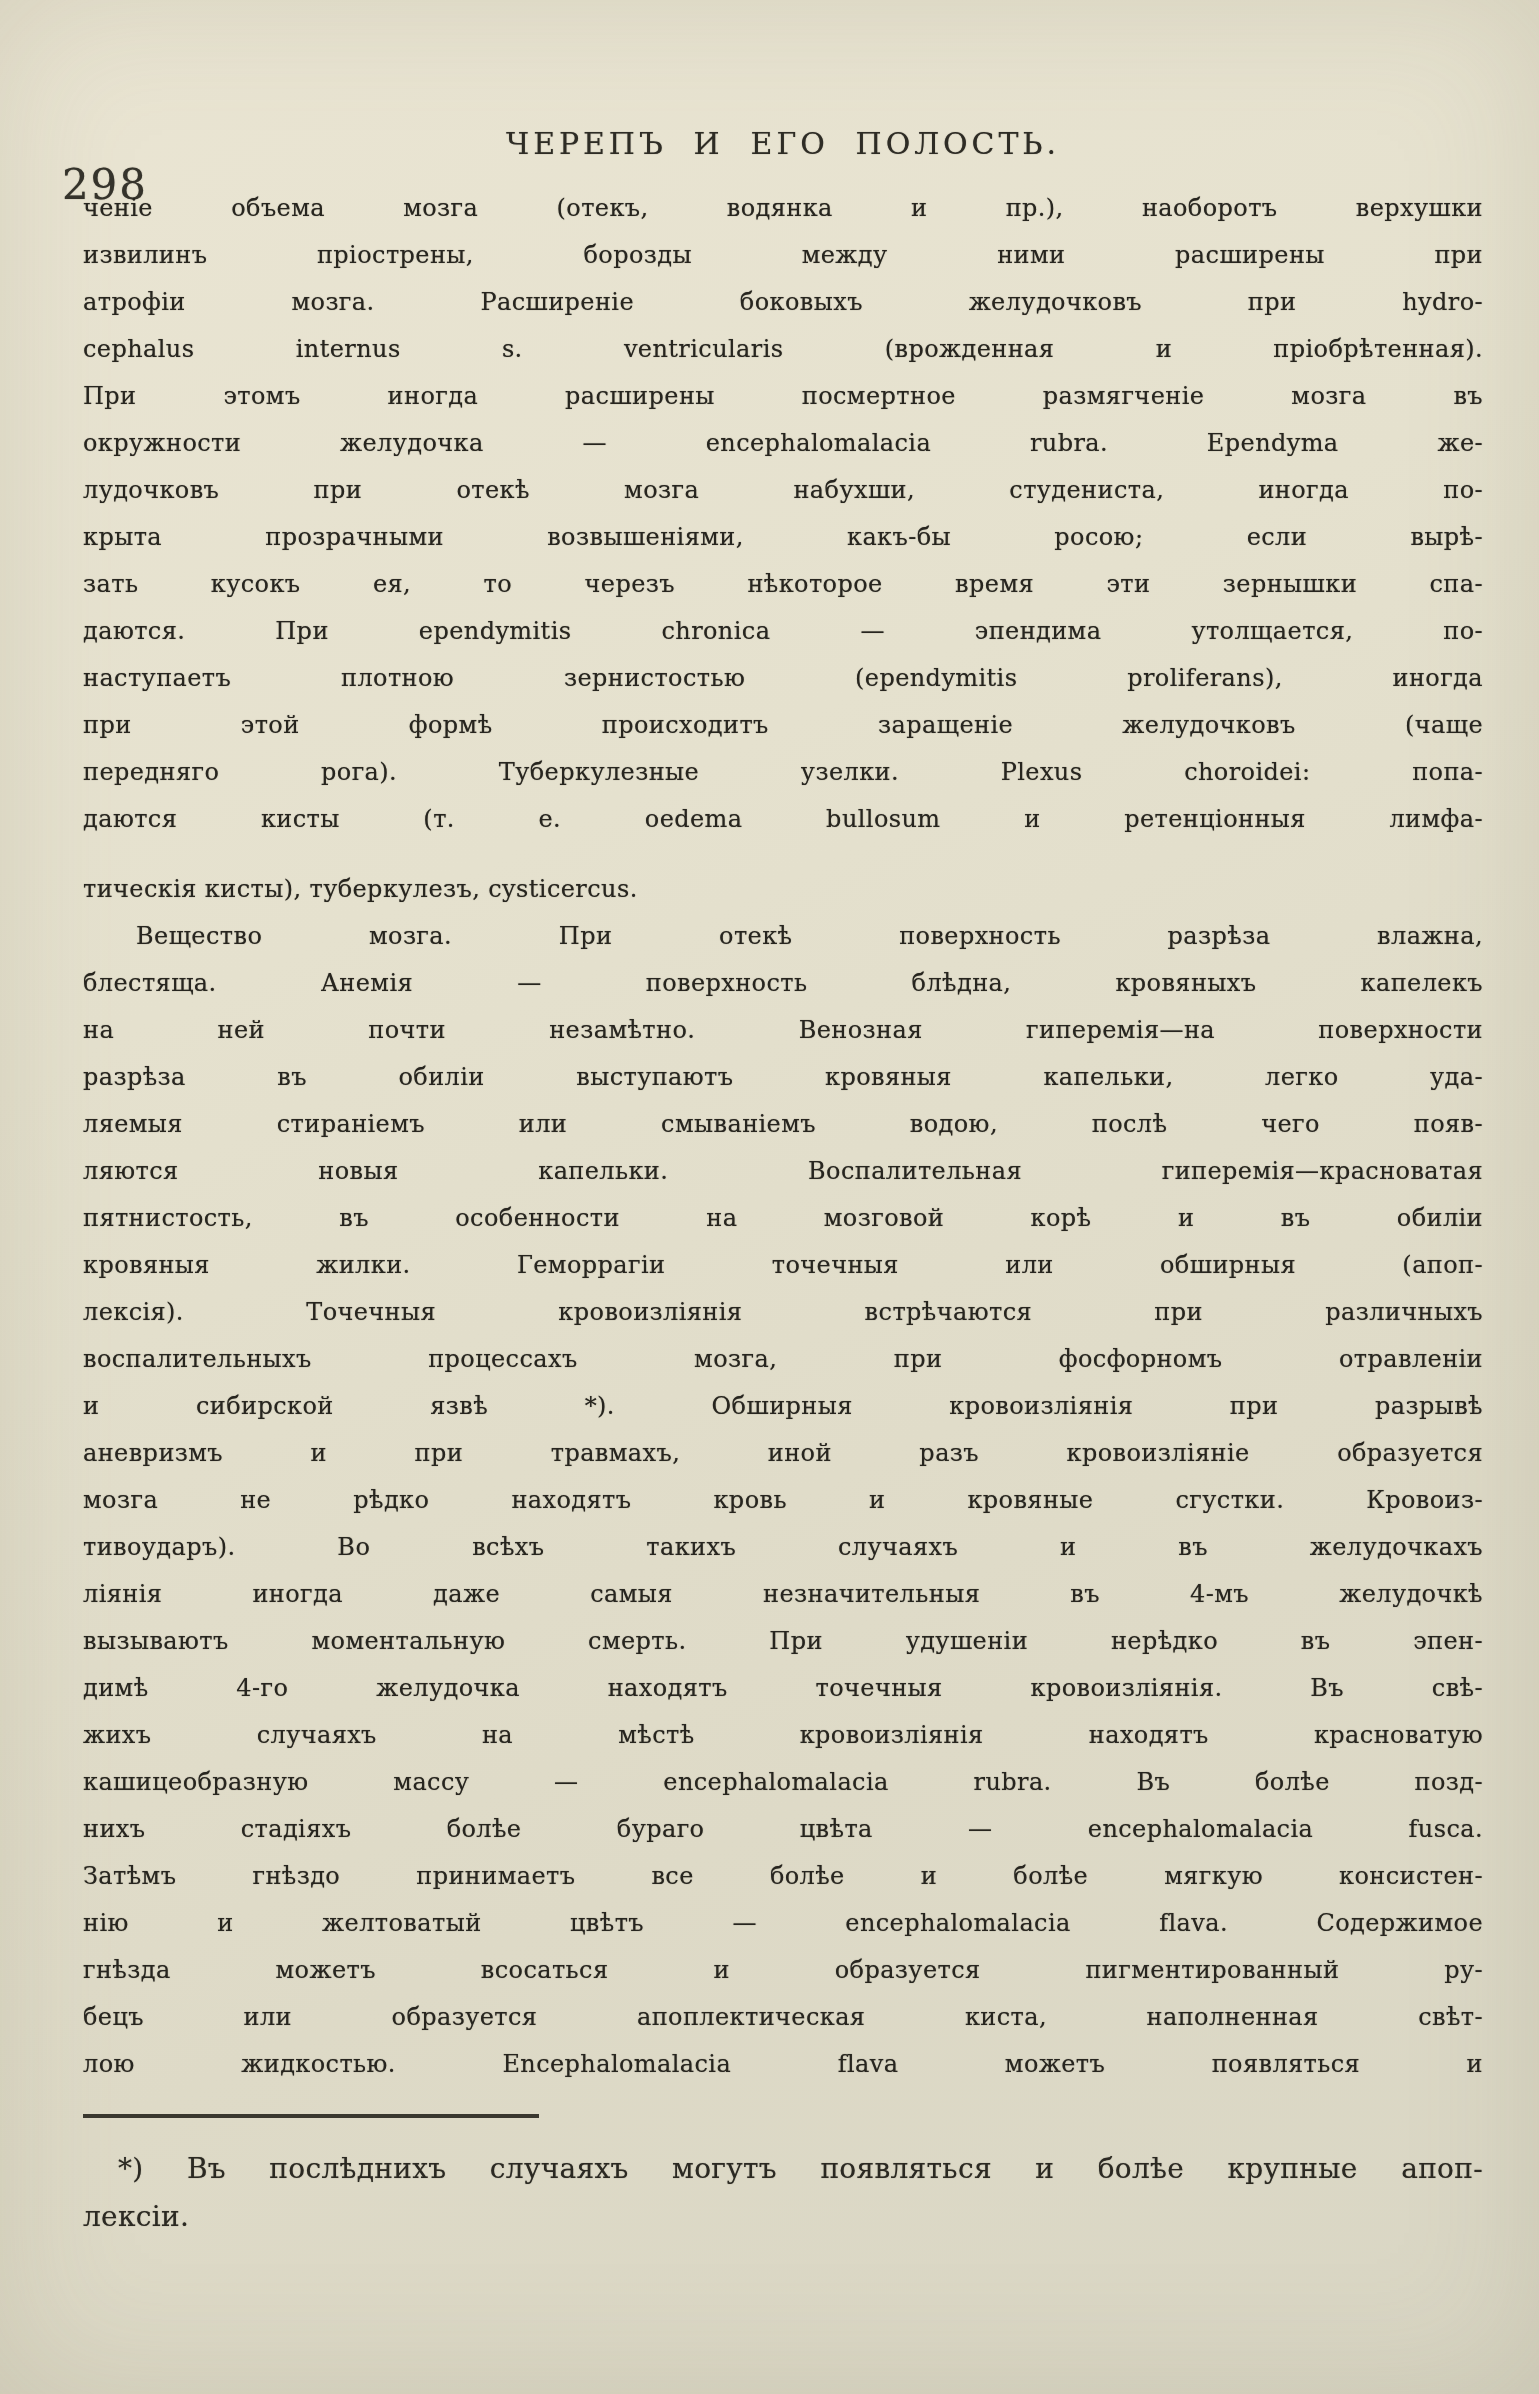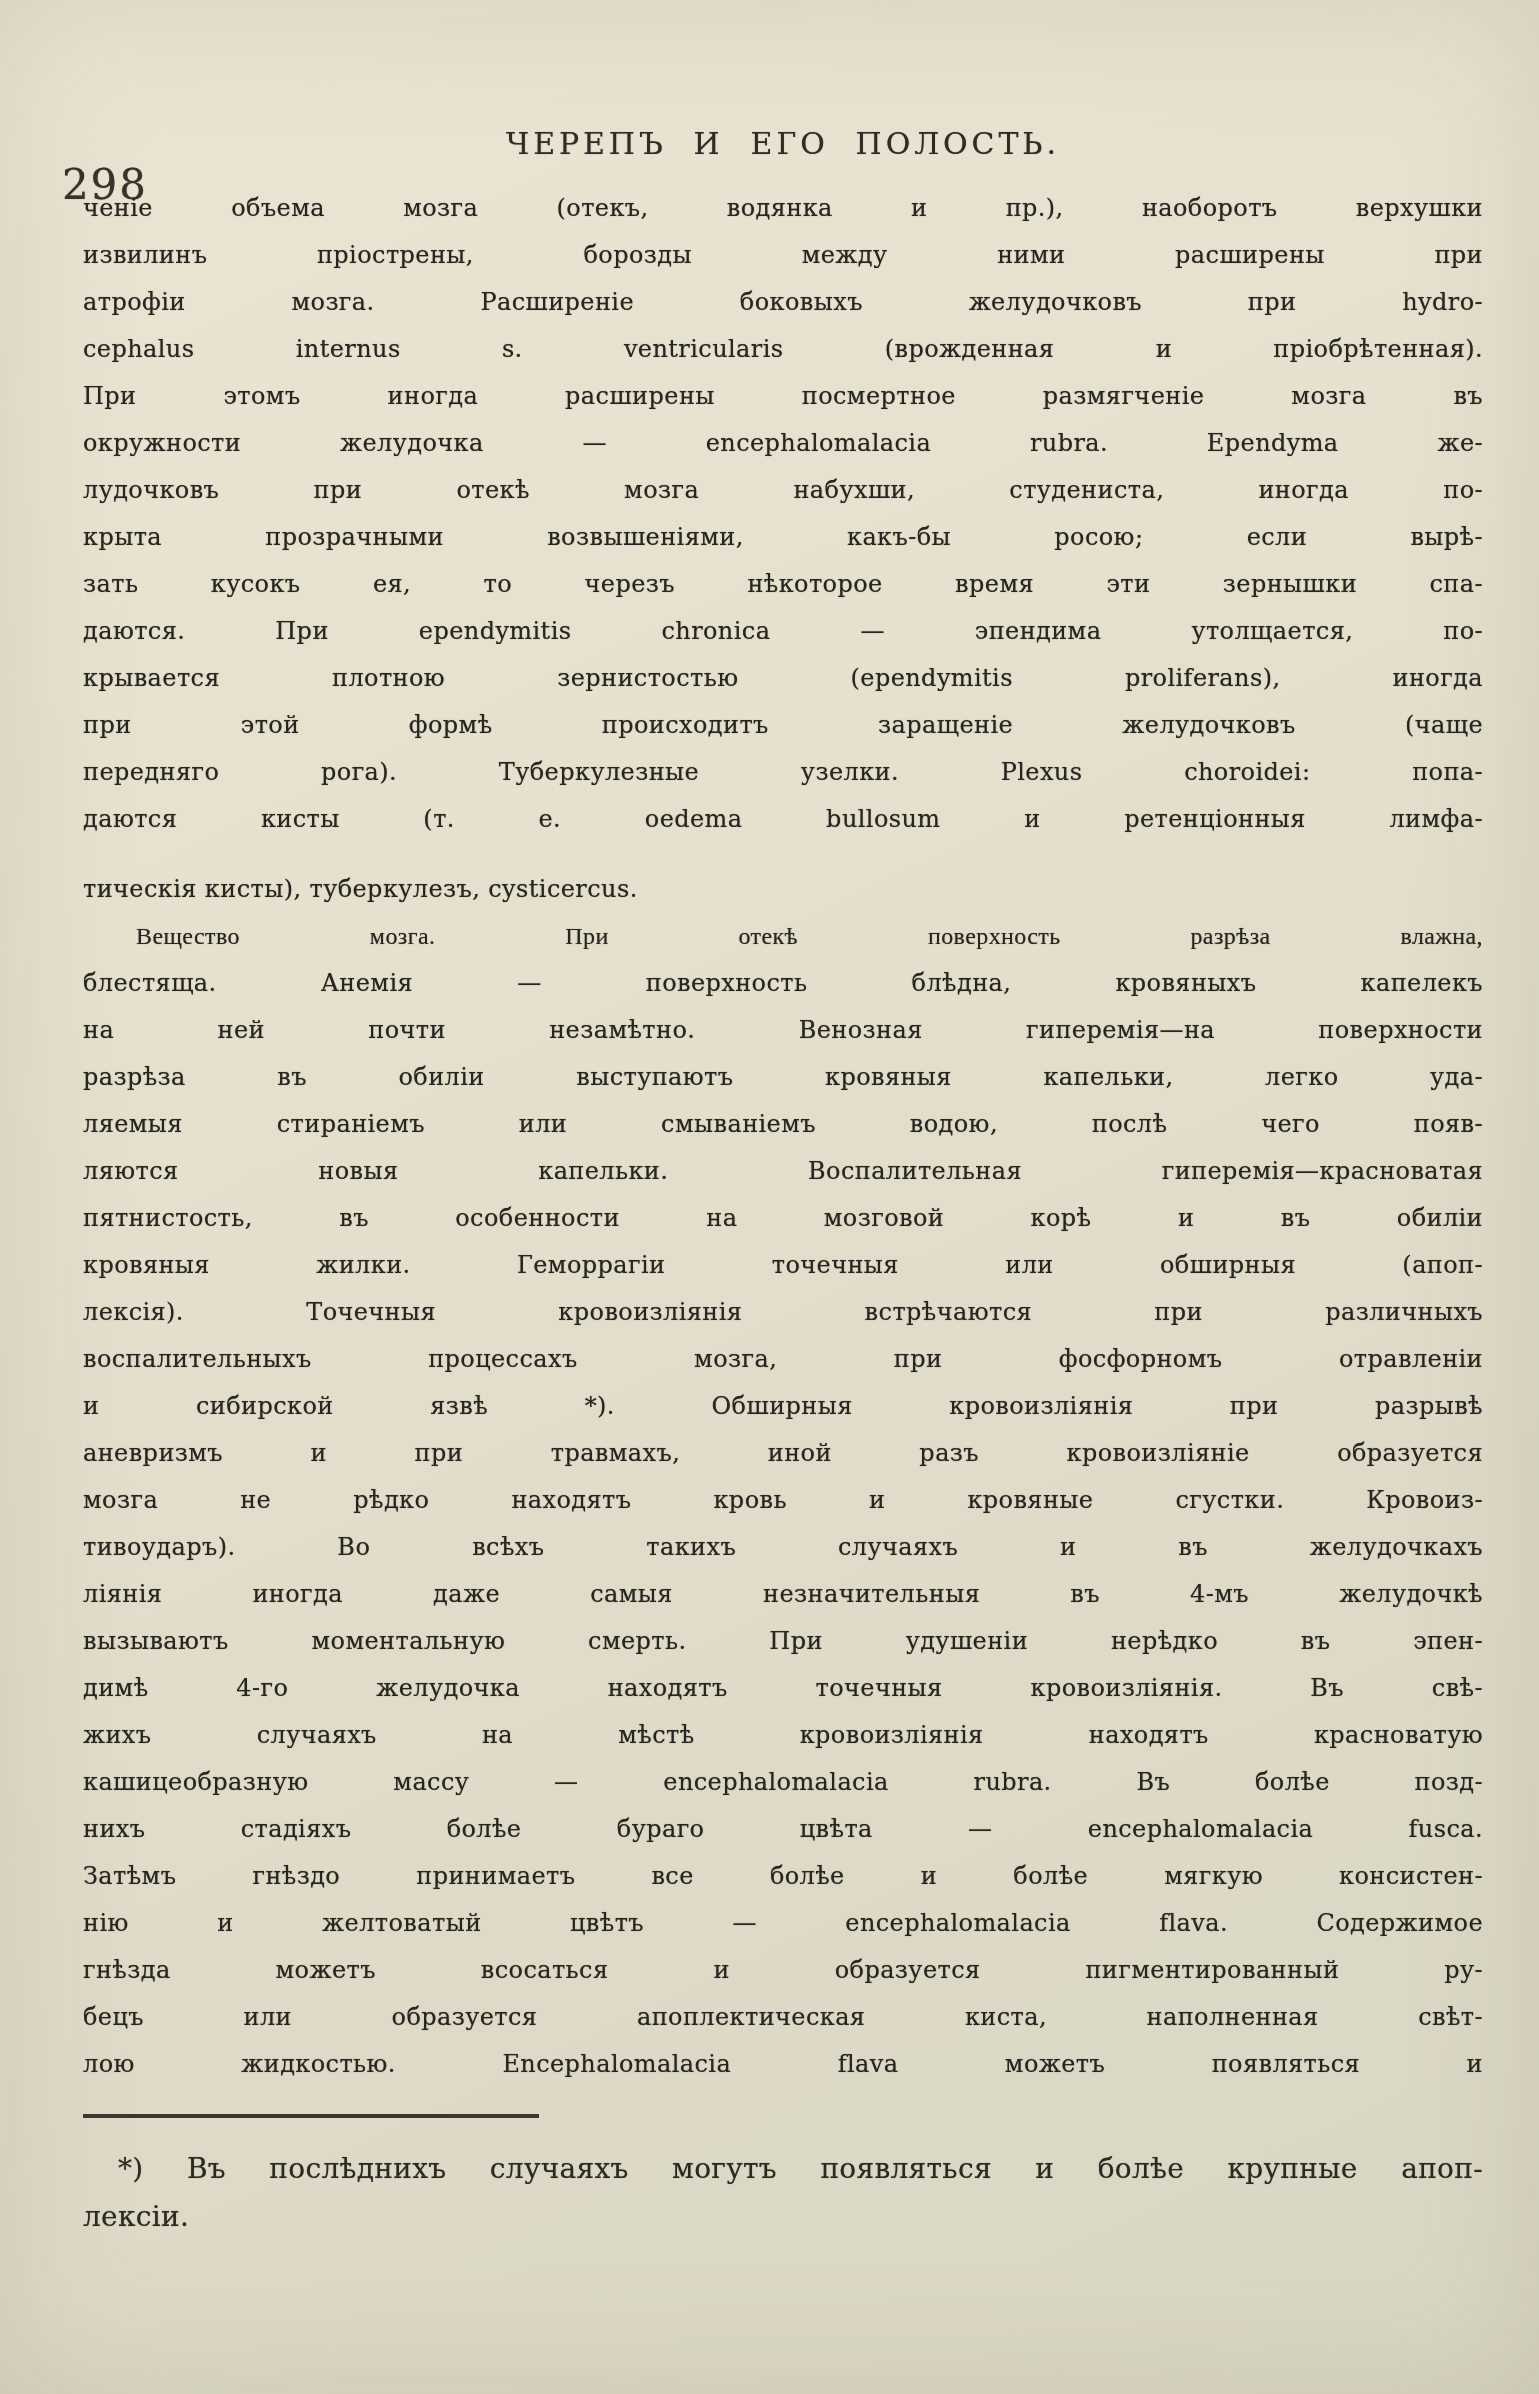--- a/index.html
+++ b/index.html
@@ -55,21 +55,20 @@
   .line {
     line-height: 47px;
     height: 47px;
     text-align: justify;
     text-align-last: justify;
     white-space: nowrap-; 
     overflow: visible;
   }
   .para-first {
     text-indent: 53px;
-    font-family: Liberation Serif, serif;
   }
   .para-last {
     text-align-last: left;
     margin-top: 23px;
   }
   .footnote-rule {
     position: absolute;
     top: 2114px;
     left: 83px;
     width: 456px;
@@ -112,21 +111,21 @@
       <div class="line">ченіе объема мозга (отекъ, водянка и пр.), наоборотъ верхушки</div>
       <div class="line">извилинъ пріострены, борозды между ними расширены при</div>
       <div class="line">атрофіи мозга. Расширеніе боковыхъ желудочковъ при hydro-</div>
       <div class="line">cephalus internus s. ventricularis (врожденная и пріобрѣтенная).</div>
       <div class="line">При этомъ иногда расширены посмертное размягченіе мозга въ</div>
       <div class="line">окружности желудочка — encephalomalacia rubra. Ependyma же-</div>
       <div class="line">лудочковъ при отекѣ мозга набухши, студениста, иногда по-</div>
       <div class="line">крыта прозрачными возвышеніями, какъ-бы росою; если вырѣ-</div>
       <div class="line">зать кусокъ ея, то черезъ нѣкоторое время эти зернышки спа-</div>
       <div class="line">даются. При ependymitis chronica — эпендима утолщается, по-</div>
-      <div class="line">крывается плотною зернистостью (ependymitis proliferans), иногда</div>
+      <div class="line">наступаетъ плотною зернистостью (ependymitis proliferans), иногда</div>
       <div class="line">при этой формѣ происходитъ заращеніе желудочковъ (чаще</div>
       <div class="line">передняго рога). Туберкулезные узелки. Plexus choroidei: попа-</div>
       <div class="line">даются кисты (т. е. oedema bullosum и ретенціонныя лимфа-</div>
       <div class="line para-last">тическія кисты), туберкулезъ, cysticercus.</div>
       <div class="line para-first">Вещество мозга. При отекѣ поверхность разрѣза влажна,</div>
       <div class="line">блестяща. Анемія — поверхность блѣдна, кровяныхъ капелекъ</div>
       <div class="line">на ней почти незамѣтно. Венозная гиперемія—на поверхности</div>
       <div class="line">разрѣза въ обиліи выступаютъ кровяныя капельки, легко уда-</div>
       <div class="line">ляемыя стираніемъ или смываніемъ водою, послѣ чего появ-</div>
       <div class="line">ляются новыя капельки. Воспалительная гиперемія—красноватая</div>

